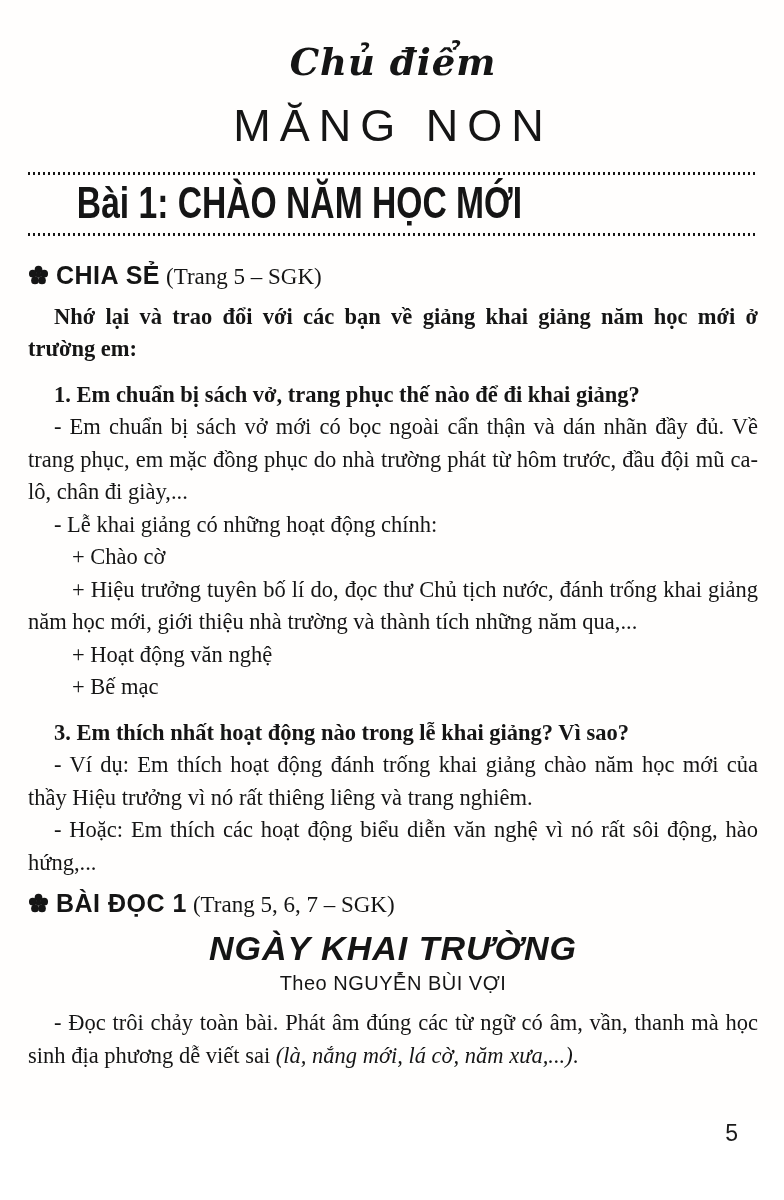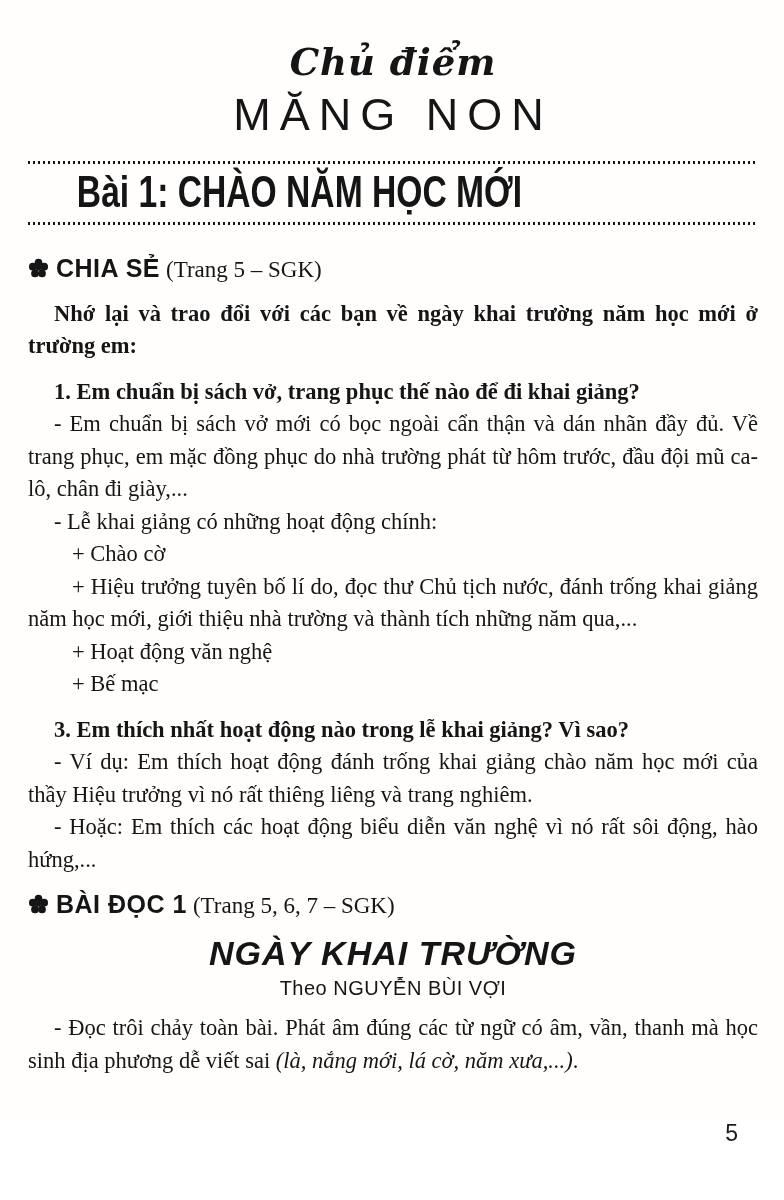--- a/index.html
+++ b/index.html
@@ -32,21 +32,21 @@
     font-size: 37px;
     letter-spacing: 1px;
     line-height: 1.1;
   }
   .theme-title {
     font-family: "Liberation Sans", sans-serif;
     font-weight: 400;
     font-size: 45px;
     letter-spacing: 9px;
     line-height: 1.05;
-    margin-top: 8px;
+    margin-top: 19px;
   }
 
   
   .banner {
     margin: 16px 0 14px 0;
     padding: 7px 0 9px 0;
     text-align: left;
   }
   .dotted-rule {
     height: 3px;
@@ -61,21 +61,21 @@
     letter-spacing: 0px;
     transform: scale(0.82, 1.06);
     transform-origin: center;
     white-space: nowrap;
   }
 
   
   .sec-head {
     margin: 12px 0 8px 0;
     font-size: 24px;
-    line-height: 40px;
+    line-height: 32px;
   }
   .flower-icon {
     display: inline-block;
     width: 21px;
     height: 21px;
     vertical-align: -2px;
     margin-right: 7px;
   }
   .sec-title {
     font-family: "Liberation Sans", sans-serif;
@@ -161,21 +161,21 @@
           <circle cx="18.5" cy="9.9" r="4.4"></circle>
           <circle cx="16" cy="17.6" r="4.4"></circle>
           <circle cx="8" cy="17.6" r="4.4"></circle>
           <circle cx="5.5" cy="9.9" r="4.4"></circle>
           <circle cx="12" cy="11.5" r="3.2"></circle>
         </g>
       </svg><span class="sec-title">CHIA SẺ</span>
       <span class="page-ref">(Trang 5 – SGK)</span>
     </div>
 
-    <p class="para bold">Nhớ lại và trao đổi với các bạn về ngày khai trường năm học mới ở trường em:</p>
+    <p class="para bold">Nhớ lại và trao đổi với các bạn về giảng khai giảng năm học mới ở trường em:</p>
 
     <p class="para bold q">1. Em chuẩn bị sách vở, trang phục thế nào để đi khai giảng?</p>
     <p class="para">- Em chuẩn bị sách vở mới có bọc ngoài cẩn thận và dán nhãn đầy đủ. Về trang phục, em mặc đồng phục do nhà trường phát từ hôm trước, đầu đội mũ ca-lô, chân đi giày,...</p>
 
     <p class="para">- Lễ khai giảng có những hoạt động chính:</p>
     <p class="para plus">+ Chào cờ</p>
     <p class="para plus">+ Hiệu trưởng tuyên bố lí do, đọc thư Chủ tịch nước, đánh trống khai giảng năm học mới, giới thiệu nhà trường và thành tích những năm qua,...</p>
     <p class="para plus">+ Hoạt động văn nghệ</p>
     <p class="para plus">+ Bế mạc</p>
 

